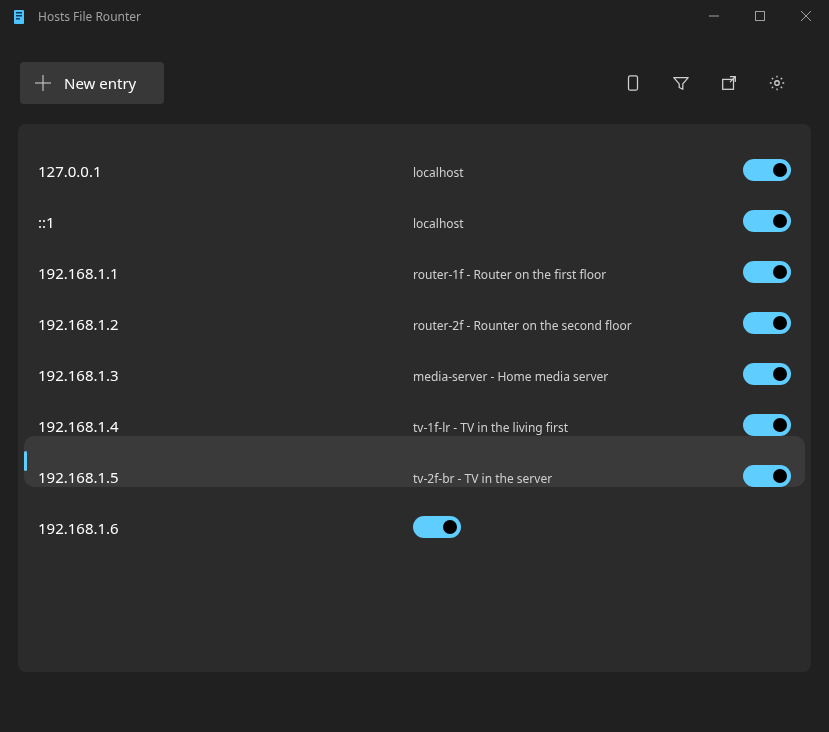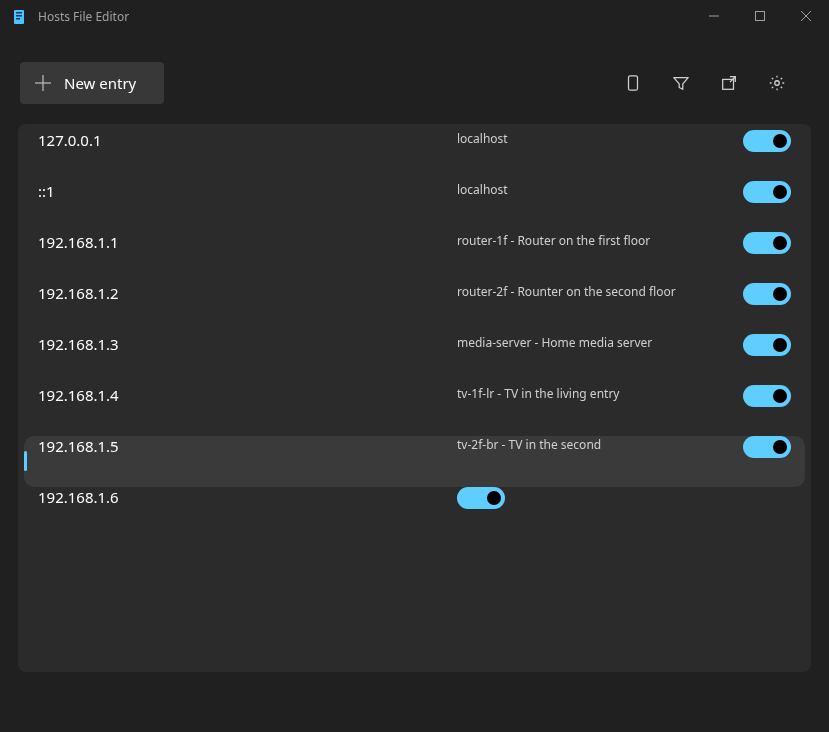--- a/index.html
+++ b/index.html
@@ -88,26 +88,25 @@
     }
     .content-panel {
       margin: 0 18px;
       background: #2b2b2b;
       border-radius: 8px;
       padding: 6px;
       height: 548px;
     }
     .host-row {
       display: flex;
-      align-items: flex-start;
+      align-items: flex-end;
       height: 51px;
       padding: 0 14px;
       border-radius: 4px;
       position: relative;
-      gap: 44px;
     }
     .host-row.selected {
       background: #3a3a3a;
       border-radius: 10px;
     }
     .host-row.selected::before {
       content: "";
       position: absolute;
       left: 0;
       top: 15px;
@@ -150,21 +149,21 @@
 
 <div class="titlebar">
   <span class="titlebar-icon">
     <svg viewBox="0 0 16 16">
         <rect x="2" y="1" width="10" height="14" rx="1" fill="#4cc2ff"></rect>
         <rect x="4" y="3" width="6" height="1.5" fill="#0a3a5a"></rect>
         <rect x="4" y="6" width="6" height="1.5" fill="#0a3a5a"></rect>
         <rect x="4" y="9" width="4" height="1.5" fill="#0a3a5a"></rect>
       </svg>
   </span>
-  <span class="titlebar-title">Hosts File Editor</span>
+  <span class="titlebar-title">Hosts File Rounter</span>
   <div class="window-controls">
     <div class="window-btn">
       <svg viewBox="0 0 10 10">
           <line x1="0" y1="5" x2="10" y2="5" stroke="currentColor" stroke-width="1"></line>
         </svg>
     </div>
     <div class="window-btn">
       <svg viewBox="0 0 10 10">
           <rect x="0.5" y="0.5" width="9" height="9" fill="none" stroke="currentColor" stroke-width="1"></rect>
         </svg>
@@ -236,25 +235,25 @@
       <div class="host-name">router-2f - Rounter on the second floor</div>
       <div class="toggle"></div>
     </div>
     <div class="host-row">
       <div class="host-ip">192.168.1.3</div>
       <div class="host-name">media-server - Home media server</div>
       <div class="toggle"></div>
     </div>
     <div class="host-row">
       <div class="host-ip">192.168.1.4</div>
-      <div class="host-name">tv-1f-lr - TV in the living entry</div>
+      <div class="host-name">tv-1f-lr - TV in the living first</div>
       <div class="toggle"></div>
     </div>
     <div class="host-row selected">
       <div class="host-ip">192.168.1.5</div>
-      <div class="host-name">tv-2f-br - TV in the second</div>
+      <div class="host-name">tv-2f-br - TV in the server</div>
       <div class="toggle"></div>
     </div>
     <div class="host-row">
       <div class="host-ip">192.168.1.6</div>
       <div class="toggle"></div>
     </div>
   </div>
 
 </body></html>

